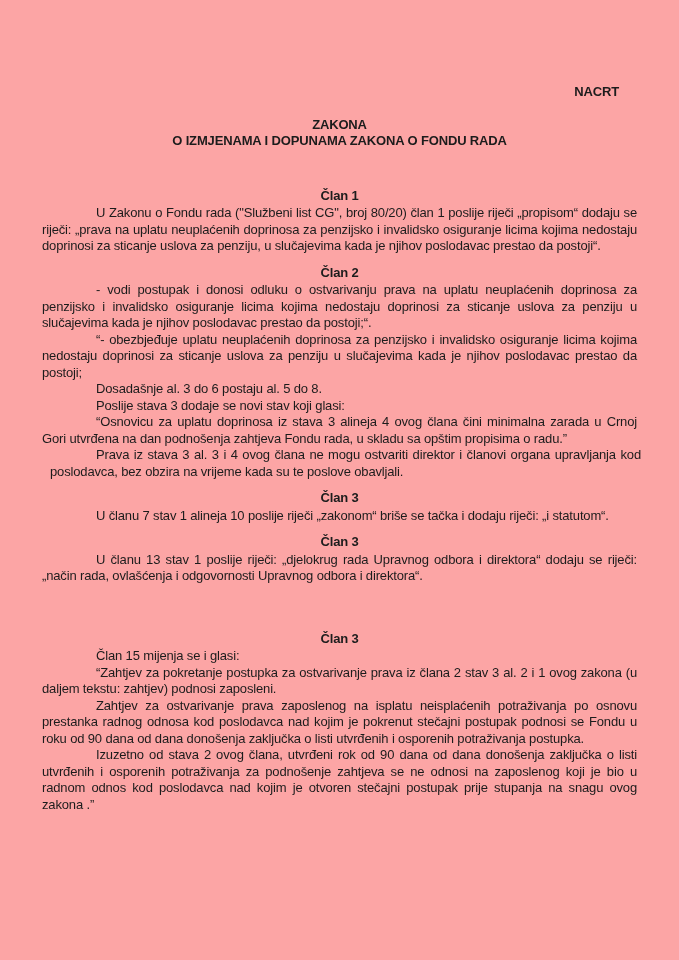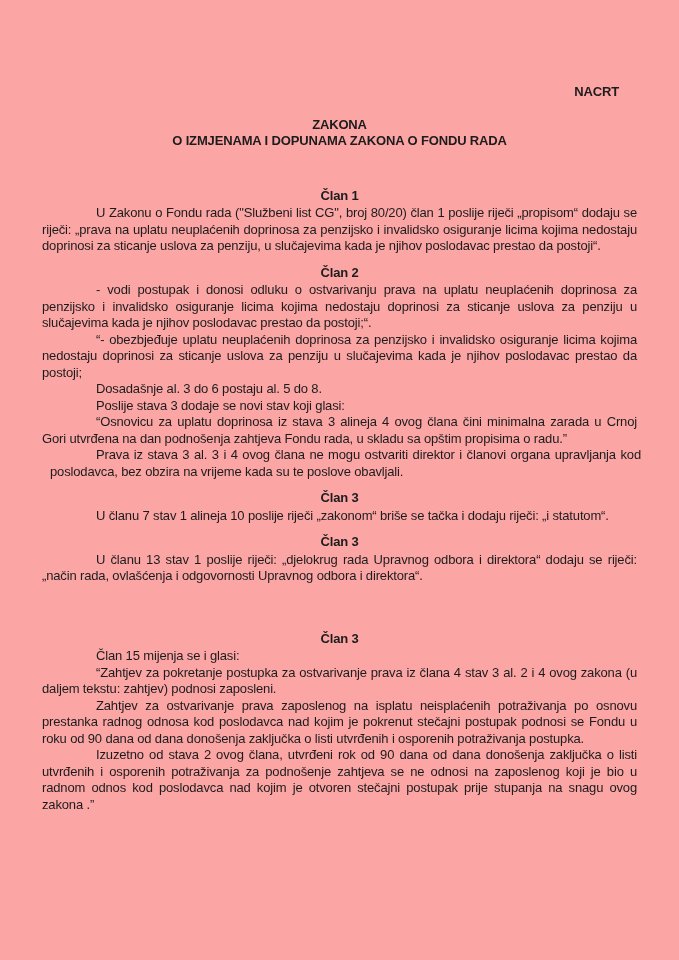--- a/index.html
+++ b/index.html
@@ -94,18 +94,18 @@
 
 
   <section class="article">
     <h2 class="article-heading">Član 3</h2>
     <p class="para">U članu 13 stav 1 poslije riječi: „djelokrug rada Upravnog odbora i direktora“ dodaju se riječi: „način rada, ovlašćenja i odgovornosti Upravnog odbora i direktora“.</p>
   </section>
 
   <section class="article big-gap">
     <h2 class="article-heading">Član 3</h2>
     <p class="para">Član 15 mijenja se i glasi:</p>
-    <p class="para">“Zahtjev za pokretanje postupka za ostvarivanje prava iz člana 4 stav 3 al. 2 i 4 ovog zakona (u daljem tekstu: zahtjev) podnosi zaposleni.</p>
+    <p class="para">“Zahtjev za pokretanje postupka za ostvarivanje prava iz člana 2 stav 3 al. 2 i 1 ovog zakona (u daljem tekstu: zahtjev) podnosi zaposleni.</p>
     <p class="para">Zahtjev za ostvarivanje prava zaposlenog na isplatu neisplaćenih potraživanja po osnovu prestanka radnog odnosa kod poslodavca nad kojim je pokrenut stečajni postupak podnosi se Fondu u roku od 90 dana od dana donošenja zaključka o listi utvrđenih i osporenih potraživanja postupka.</p>
     <p class="para">Izuzetno od stava 2 ovog člana, utvrđeni rok od 90 dana od dana donošenja zaključka o listi utvrđenih i osporenih potraživanja za podnošenje zahtjeva se ne odnosi na zaposlenog koji je bio u radnom odnos kod poslodavca nad kojim je otvoren stečajni postupak prije stupanja na snagu ovog zakona .”</p>
   </section>
 
 </div>
 
 </body></html>

